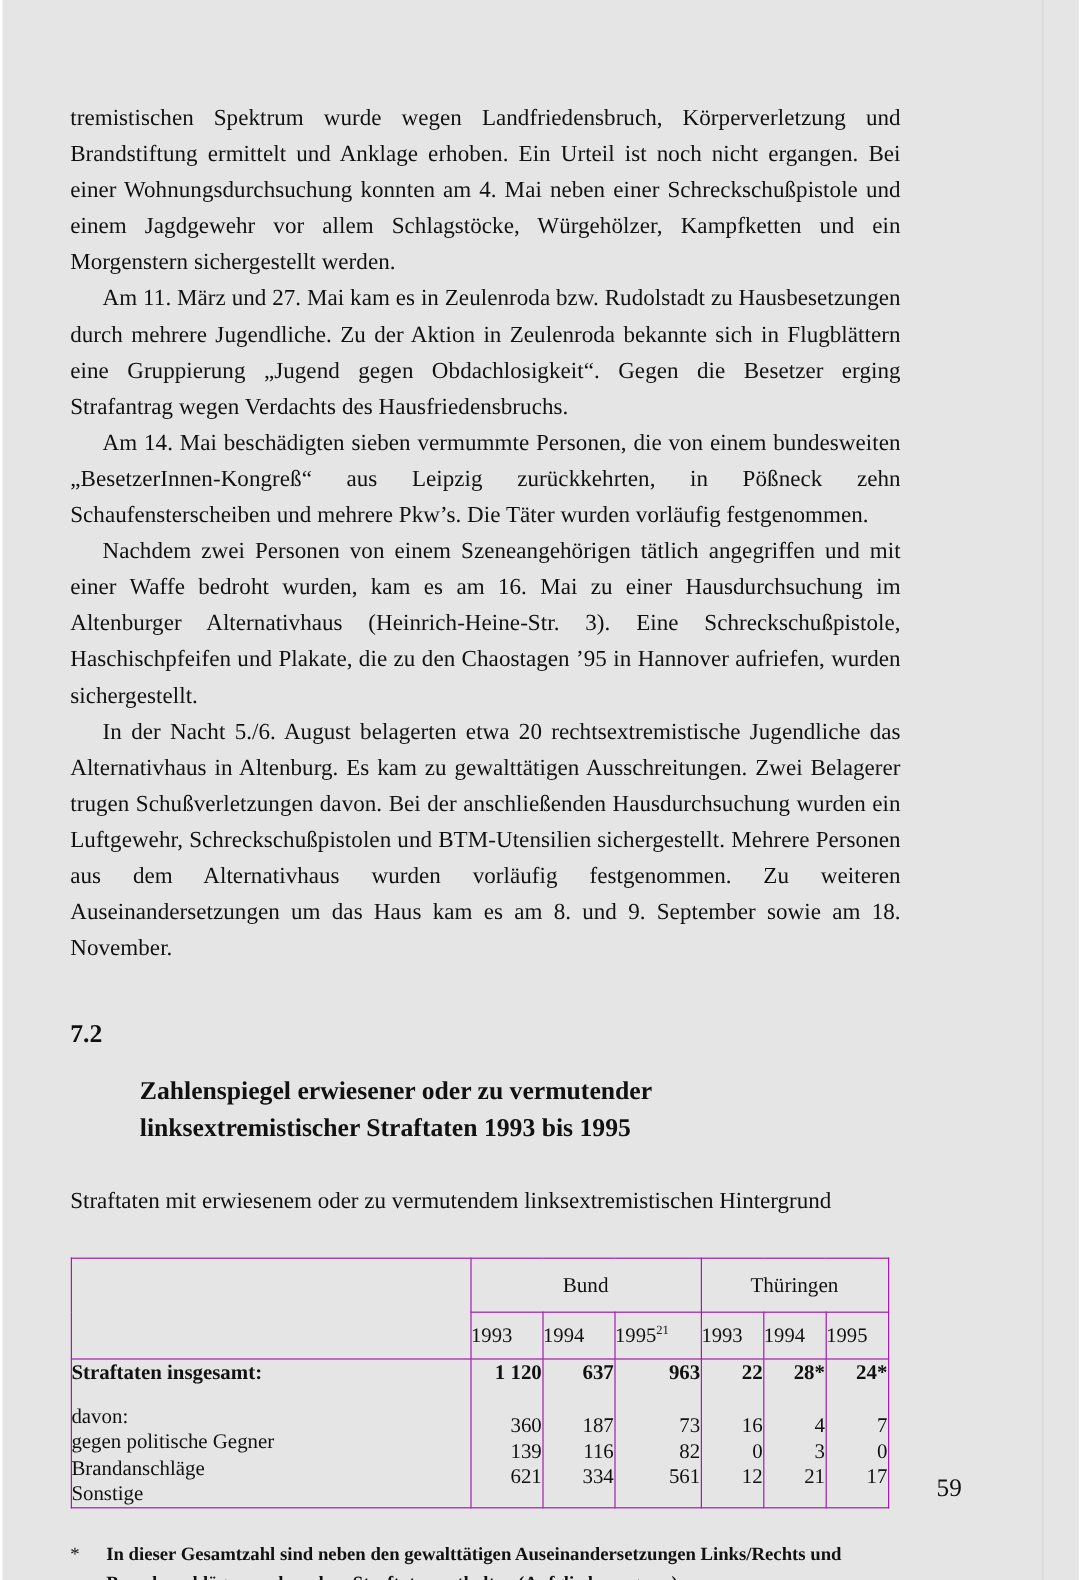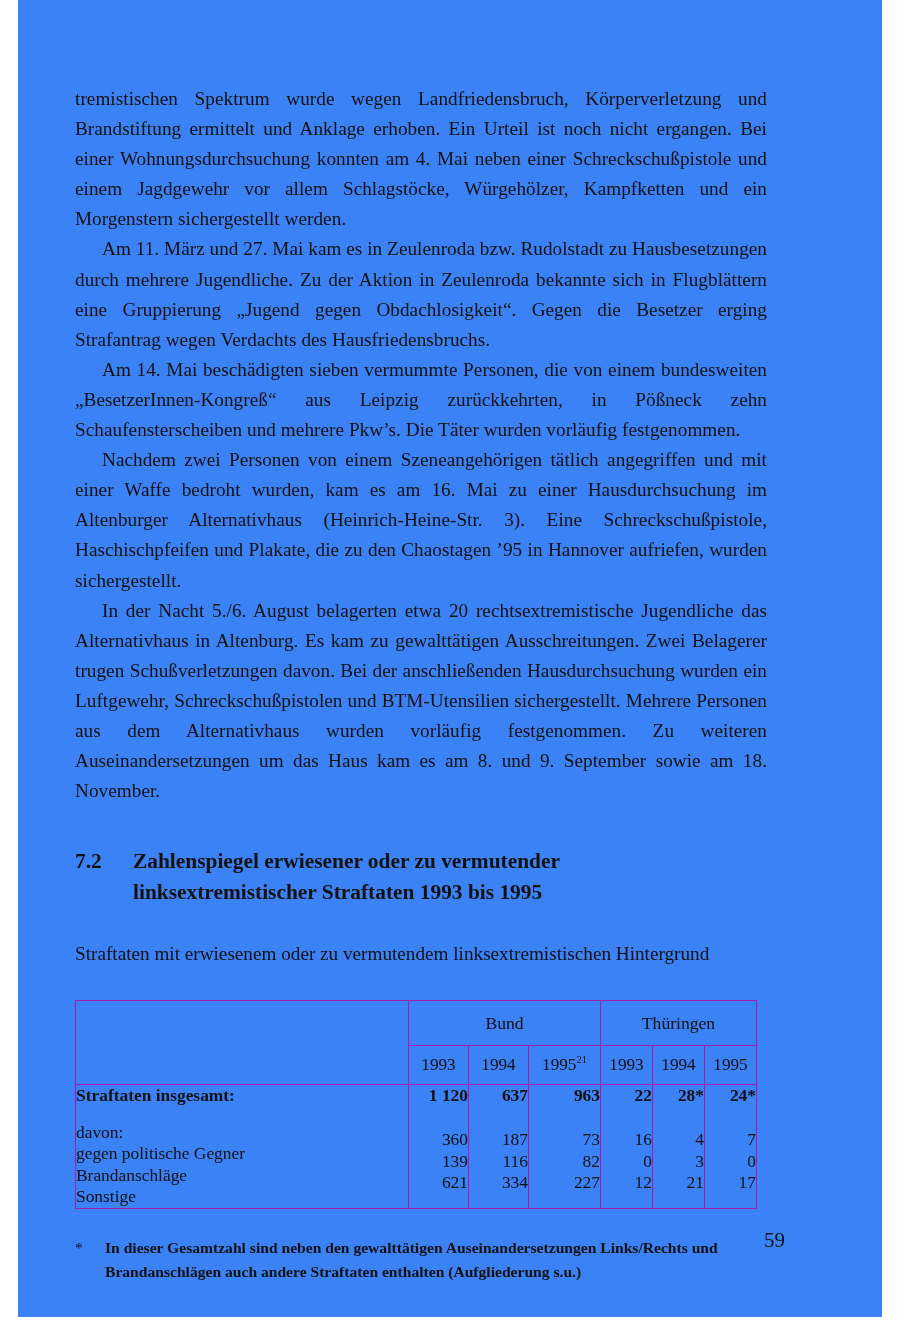--- a/index.html
+++ b/index.html
@@ -9,22 +9,23 @@
   }
   body {
     font-family: "Liberation Serif", "DejaVu Serif", serif;
     color: #111111;
   }
   .page {
     position: relative;
     width: 864px;
     height: 1317px;
     margin: 0 auto;
-    background: #3b82f6;
+    background: #e5e5e5;
     overflow: hidden;
+    padding-left: 33px;
   }
   
   .scan-seam {
     position: absolute;
     top: 0;
     bottom: 0;
     left: 866px;
     width: 2px;
     background: linear-gradient(to right, rgba(0,0,0,0.018), rgba(0,0,0,0.055), rgba(0,0,0,0.012));
     pointer-events: none;
@@ -53,20 +54,21 @@
     font-weight: bold;
     font-size: 21.4px;
     line-height: 31px;
   }
   .section-heading .num {
     width: 58px;
     flex: 0 0 58px;
   }
   .section-heading .txt {
     flex: 1 1 auto;
+    margin-top: 48px;
   }
   .lead-text {
     margin: 0;
     font-size: 19.2px;
     line-height: 30.1px;
     text-align: justify;
   }
   
   table.stats {
     border-collapse: collapse;
@@ -82,21 +84,20 @@
   }
   .th-blank { border-bottom-color: #1b1b1b; }
   .th-group {
     text-align: center;
     font-weight: bold;
     font-size: 17.6px;
     height: 44px;
     line-height: 44px;
   }
   .th-year {
-    text-align: center;
     font-weight: bold;
     font-size: 17.2px;
     height: 38px;
     line-height: 38px;
     white-space: nowrap;
   }
   .th-year sup {
     font-size: 10.5px;
     vertical-align: super;
     line-height: 0;
@@ -223,21 +224,21 @@
             <span class="sub">187</span>
             <span class="sub">116</span>
             <span class="sub">334</span>
           </td>
 
           <td class="cell-num">
             <span class="total-num">963</span>
             <span class="spacer">&nbsp;</span>
             <span class="sub">73</span>
             <span class="sub">82</span>
-            <span class="sub">227</span>
+            <span class="sub">561</span>
           </td>
 
           <td class="cell-num">
             <span class="total-num">22</span>
             <span class="spacer">&nbsp;</span>
             <span class="sub">16</span>
             <span class="sub">0</span>
             <span class="sub">12</span>
           </td>
 

